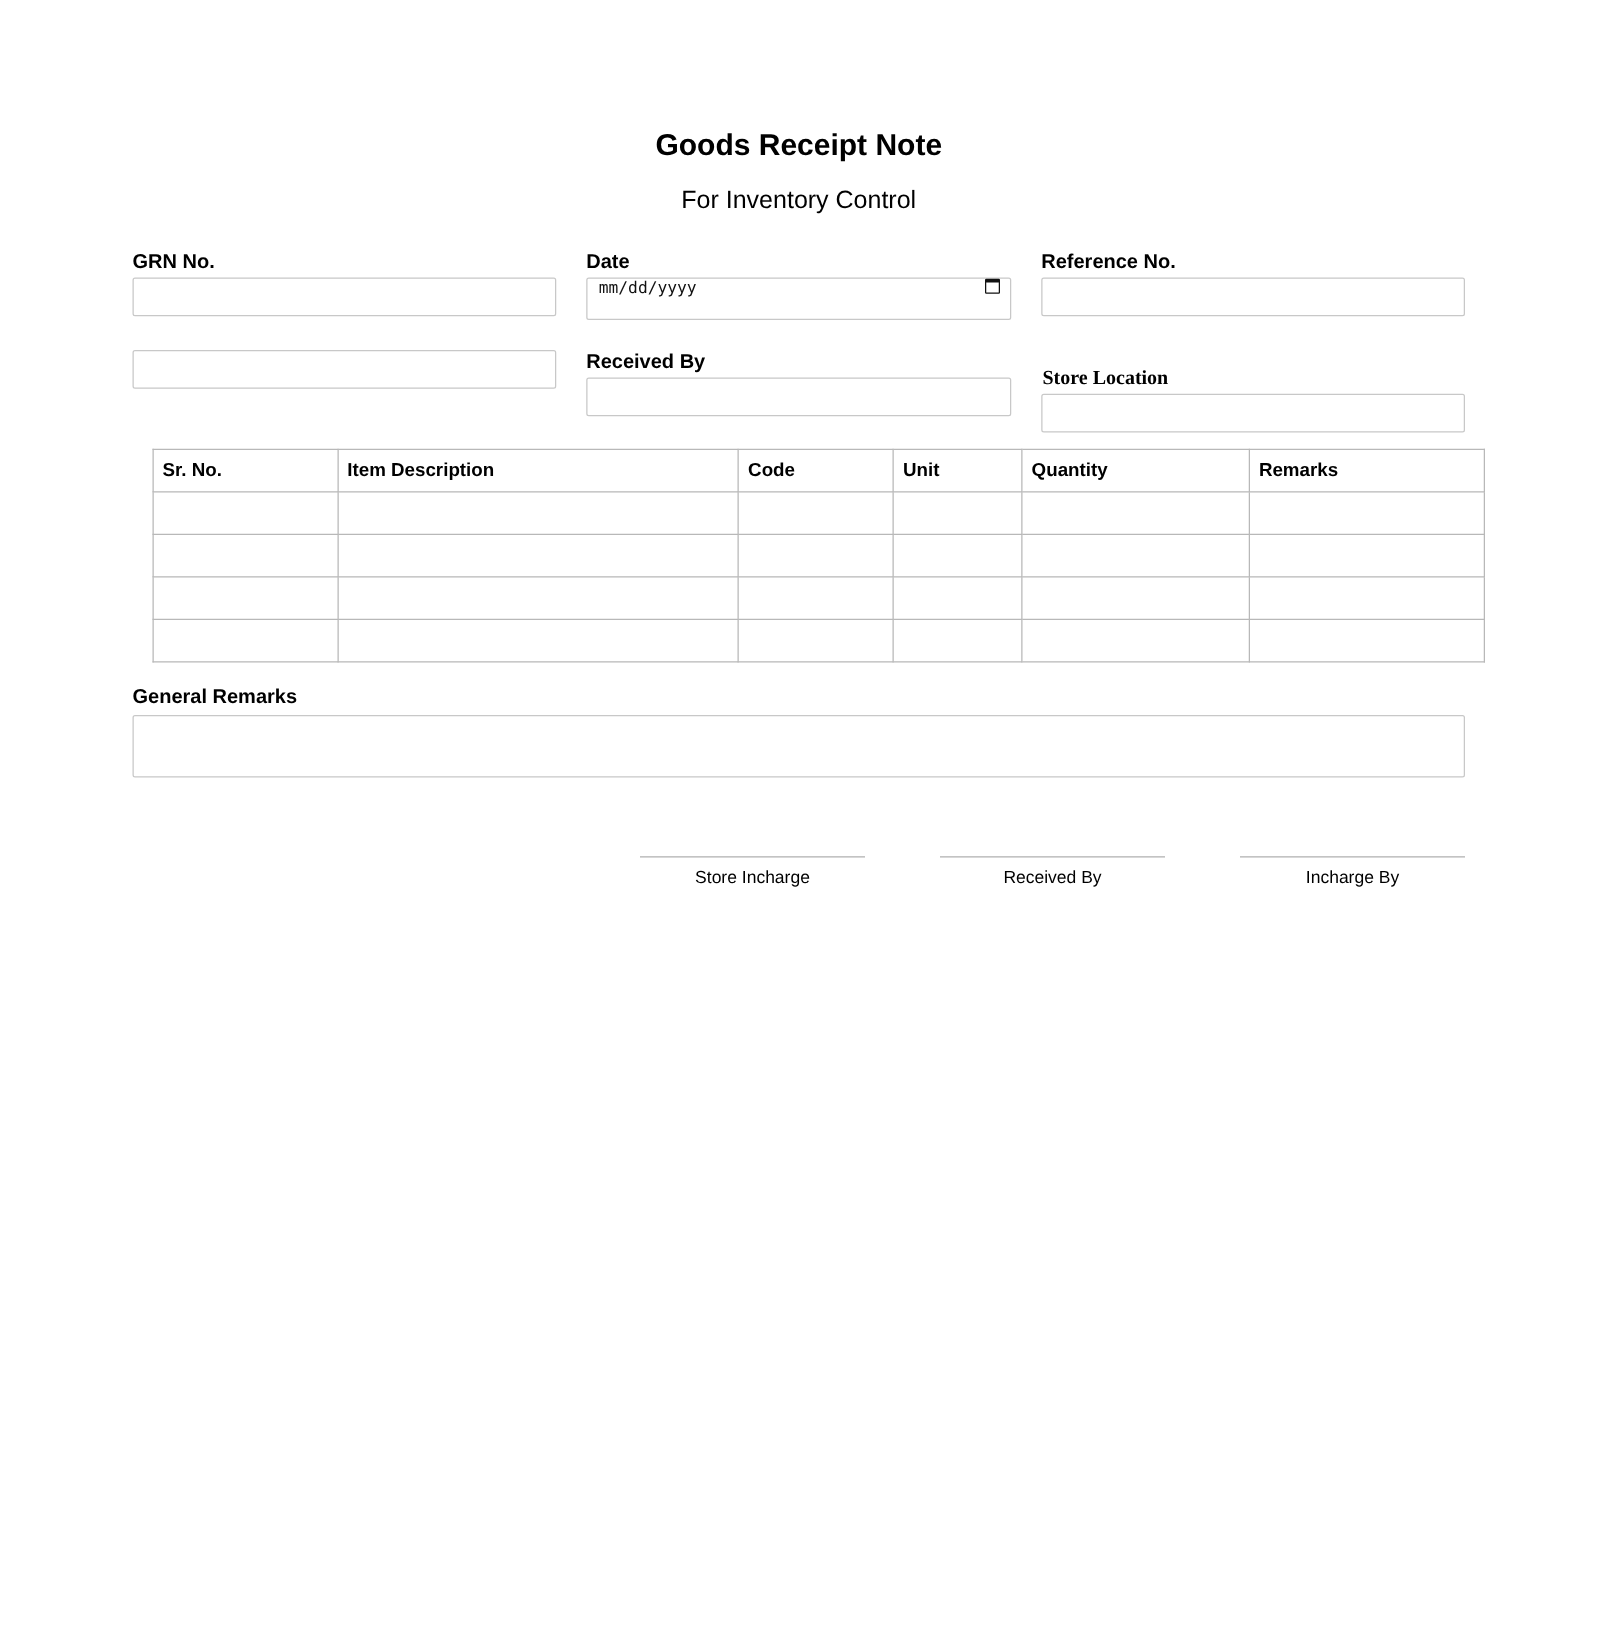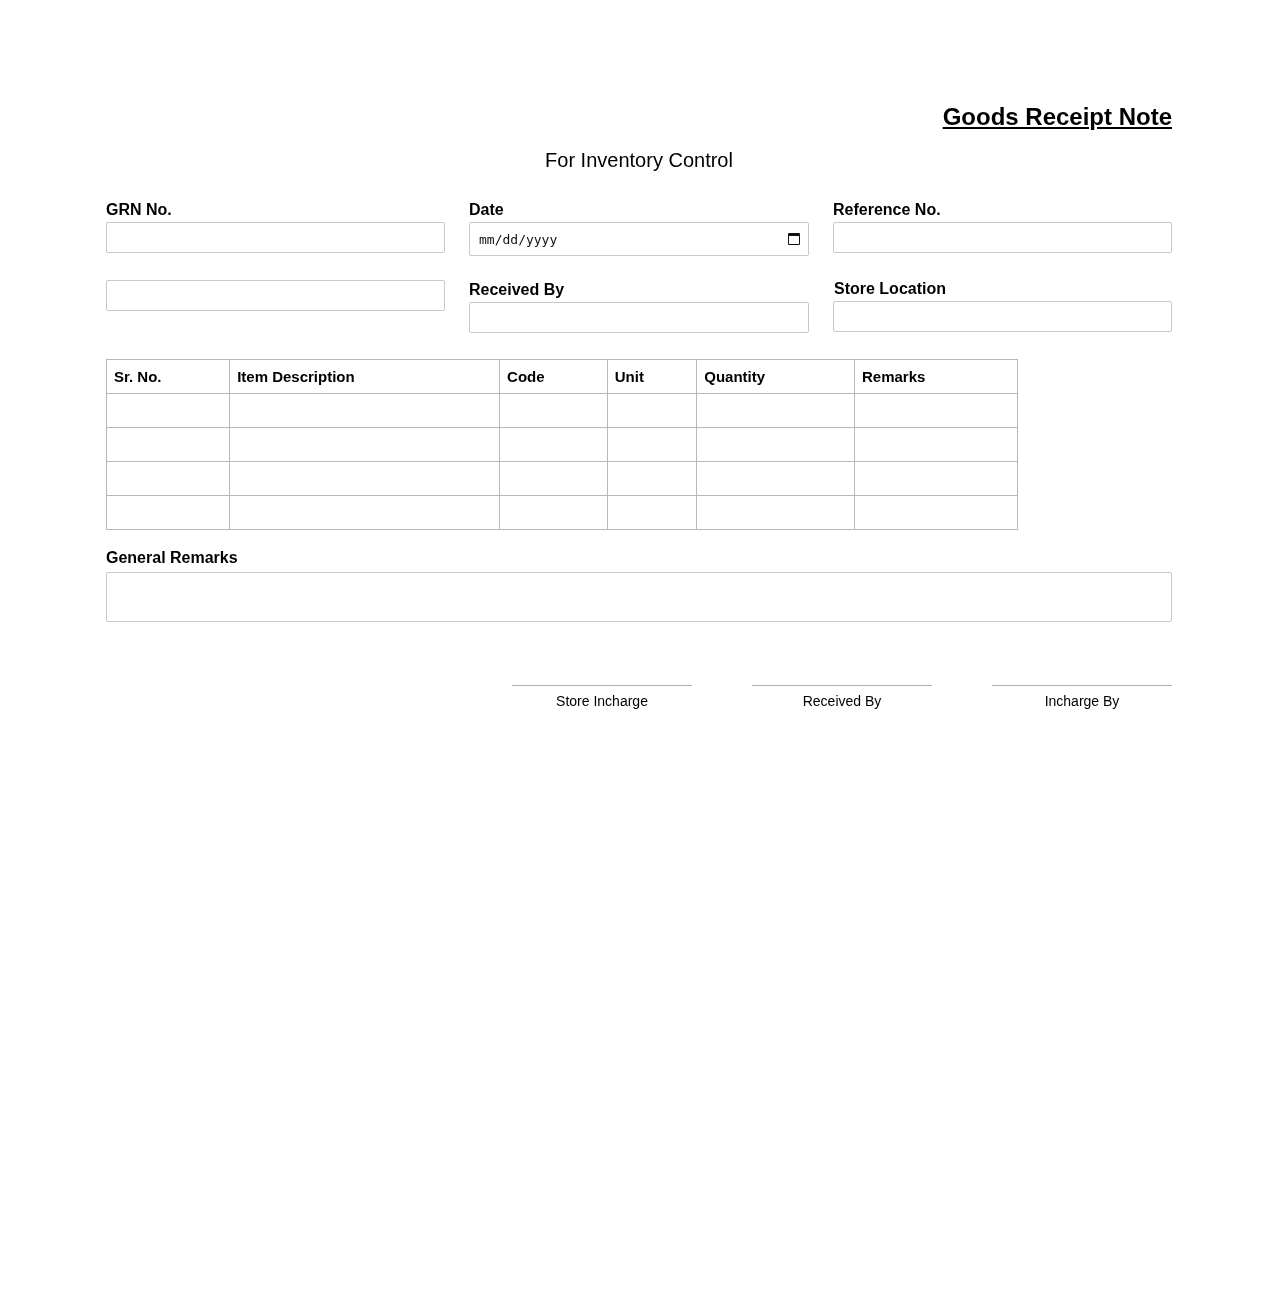--- a/index.html
+++ b/index.html
@@ -1,31 +1,31 @@
 <!DOCTYPE html>
 <html><head>
   <meta charset="utf-8">
   <style>
     * { box-sizing: border-box; margin: 0; padding: 0; }
     html, body { width: 1278px; height: 1300px; background: #ffffff; }
     body { font-family: "Liberation Sans", sans-serif; color: #000; position: relative; }
 
     .page { position: absolute; left: 106px; top: 0; width: 1066px; }
 
-    .title { position: absolute; left: 0; width: 1066px; top: 102px; text-align: right; font-size: 24px; font-weight: bold; line-height: 30px; text-decoration: underline; }
+    .title { position: absolute; left: 0; width: 1066px; top: 102px; text-align: center; font-size: 24px; font-weight: bold; line-height: 30px; }
     .subtitle { position: absolute; left: 0; width: 1066px; top: 150px; text-align: center; font-size: 20px; line-height: 20px; }
 
     .field { position: absolute; width: 339px; }
     .field label { display: block; font-size: 16px; font-weight: bold; line-height: 20px; height: 22px; }
     .field .input { display: block; width: 100%; height: 31px; border: 1px solid #c8c8c8; border-radius: 2px; background: #fff; }
-    .field .date-input { height: 34px; display: flex; align-items: center; justify-content: space-between; padding: 0 8px 0 9px; }
+    .field .date-input { height: 34px; display: flex; justify-content: space-between; padding: 0 8px 0 9px; }
     .date-input .ph { font-family: "DejaVu Sans Mono", "Liberation Mono", monospace; font-size: 13px; color: #111; }
     .cal-icon { width: 12px; height: 12px; border: 1.6px solid #111; border-top-width: 3px; border-radius: 1px; position: relative; }
 
-    table.items { position: absolute; left: 0; top: 359px; width: 912px; border-collapse: collapse; }
+    table.items { position: absolute; left: 16px; top: 359px; width: 1066px; border-collapse: collapse; }
     table.items th, table.items td { border: 1px solid #b8b8b8; height: 34px; text-align: left; padding: 0 7px; font-size: 15px; }
     table.items th { font-weight: bold; }
 
     .remarks-label { position: absolute; left: 0; top: 548px; font-size: 16px; font-weight: bold; line-height: 20px; text-align: right; }
     .remarks-box { position: absolute; left: 0; top: 572px; width: 1066px; height: 50px; border: 1px solid #c8c8c8; border-radius: 2px; }
 
     .sig { position: absolute; top: 685px; width: 180px; text-align: center; }
     .sig .line { border-top: 1.5px solid #b0b0b0; height: 1px; }
     .sig .sig-label { font-size: 14px; line-height: 18px; margin-top: 6px; display: block; }
   </style>
@@ -52,21 +52,21 @@
     <div class="input"></div>
   </div>
 
   <div class="field" style="left:0; top:280px;">
     <div class="input"></div>
   </div>
   <div class="field" style="left:363px; top:280px; width:340px;">
     <label>Received By</label>
     <div class="input"></div>
   </div>
-  <div class="field" style="left:727px; top:279px;">
+  <div class="field" style="left:727px; top:293px;font-family:Liberation Serif, serif;">
     <label style="padding-left:1px;">Store Location</label>
     <div class="input"></div>
   </div>
 
   <table class="items">
     <colgroup>
       <col style="width:148px">
         <col style="width:321px">
         <col style="width:124px">
       <col style="width:103px">

